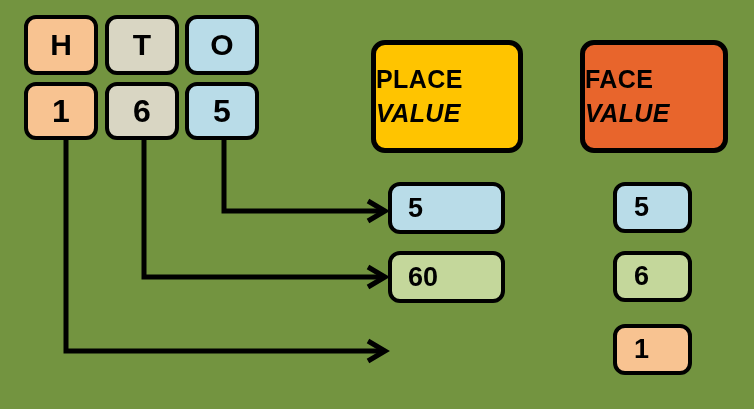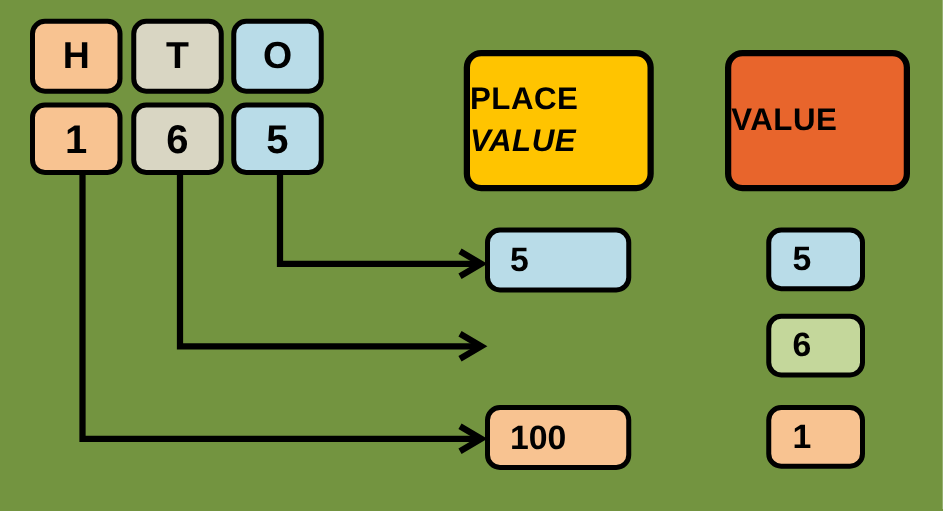--- a/index.html
+++ b/index.html
@@ -111,28 +111,29 @@
   </div>
   <div class="box digit-cell" style="left:185px; top:82px; background:#b9dce8;">
     <span>5</span>
   </div>
 
   <div class="box title-card" style="left:371px; top:40px; width:152px; height:113px; background:#ffc400;">
     <span class="ln">PLACE</span>
     <span class="ln">VALUE</span>
   </div>
   <div class="box title-card" style="left:580px; top:40px; width:148px; height:113px; background:#e8652c;">
+    <span class="ln">FACE</span>
     <span class="ln">VALUE</span>
   </div>
 
   <div class="box pv-box" style="left:388px; top:182px; background:#b9dce8;">
     <span>5</span>
   </div>
-  <div class="box pv-box" style="left:388px; top:324px; background:#f8c391;">
-    <span>100</span>
+  <div class="box pv-box" style="left:388px; top:251px; background:#c4d79b;">
+    <span>60</span>
   </div>
 
   <div class="box fv-box" style="left:613px; top:182px; background:#b9dce8;">
     <span>5</span>
   </div>
   <div class="box fv-box" style="left:613px; top:251px; background:#c4d79b;">
     <span>6</span>
   </div>
   <div class="box fv-box" style="left:613px; top:324px; background:#f8c391;">
     <span>1</span>

